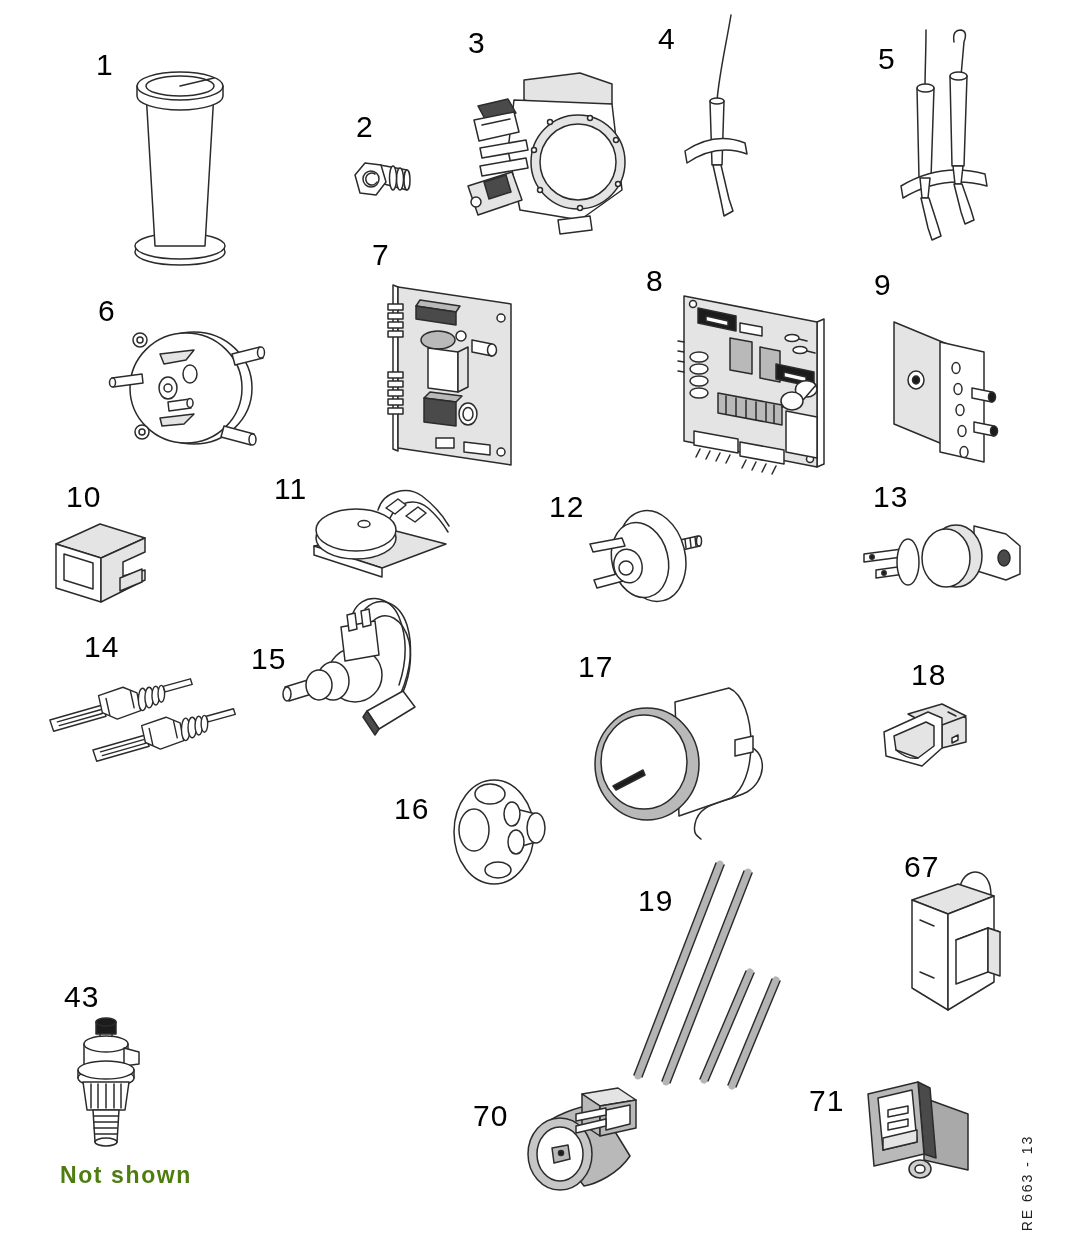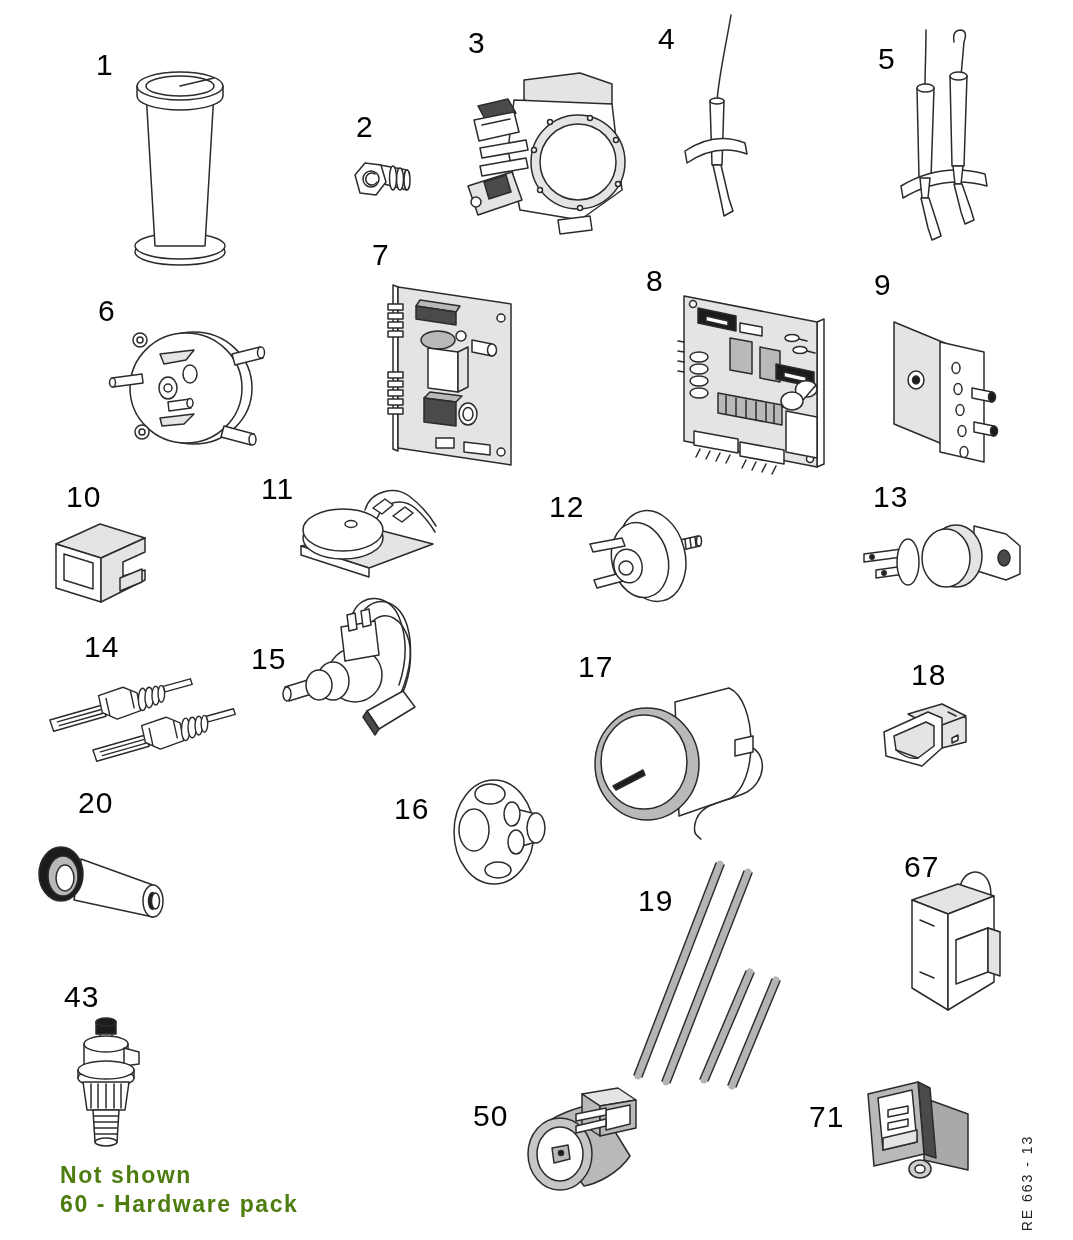--- a/index.html
+++ b/index.html
@@ -240,21 +240,21 @@
     <span class="pnum" style="left:20px;top:0px">10</span>
     <svg class="art" style="left:2px;top:36px" width="107" height="86" viewBox="0 0 107 86">
       <polygon class="fl" points="8,26 52,6 97,20 53,40"></polygon>
       <polygon class="fw" points="8,26 53,40 53,84 8,70"></polygon>
       <polygon class="fw" points="16,36 45,45 45,71 16,62"></polygon>
       <polygon class="fl" points="53,40 97,20 97,34 75,44 75,58 97,52 97,62 53,84"></polygon>
       <polygon class="fl" points="72,60 94,51 94,64 72,73"></polygon>
     </svg>
   </div>
 
-  <div class="part" style="left:258px;top:474px;width:182px;height:106px">
+  <div class="part" style="left:271px;top:474px;width:182px;height:106px">
     <span class="pnum" style="left:3px;top:0px">11</span>
     <svg class="art" style="left:25px;top:12px" width="155" height="94" viewBox="0 0 155 94">
       <polygon class="fl" points="18,60 96,44 150,58 86,82"></polygon>
       <polygon class="fw" points="18,60 86,82 86,91 18,69"></polygon>
       <ellipse class="fw" cx="60" cy="52" rx="40" ry="21"></ellipse>
       <ellipse class="fw" cx="60" cy="44" rx="40" ry="21"></ellipse>
       <ellipse class="fw" cx="68" cy="38" rx="6" ry="3.5"></ellipse>
       <path d="M82,24 C88,4 112,0 126,10 C138,19 146,28 153,40"></path>
       <path d="M94,32 C102,14 120,12 132,22 C140,29 146,36 152,46"></path>
       <polygon class="fw" points="90,22 102,13 110,19 99,28"></polygon>
@@ -377,32 +377,20 @@
       <polygon class="fl" points="50,14 70,10 88,20 88,44 64,50 64,20"></polygon>
       <polygon class="fl" points="30,16 64,6 88,18 56,30"></polygon>
       <polygon class="fw" points="6,34 50,14 64,20 64,50 44,68 8,58"></polygon>
       <polygon class="fl" points="16,38 48,24 56,28 56,48 40,60 18,52"></polygon>
       <path d="M18,52 Q30,62 40,60"></path>
       <polygon class="fw" points="74,40 80,37 80,42 74,45"></polygon>
       <line x1="70" y1="14" x2="78" y2="18"></line>
     </svg>
   </div>
 
-  <div class="part" style="left:32px;top:788px;width:150px;height:140px">
-    <span class="pnum" style="left:46px;top:0px">20</span>
-    <svg class="art" style="left:2px;top:50px" width="146" height="88" viewBox="0 0 146 88">
-      <polygon class="fw" points="47,21 119,47 119,79 40,62"></polygon>
-      <ellipse class="fw" cx="119" cy="63" rx="10" ry="16"></ellipse>
-      <ellipse class="fk" cx="118.5" cy="63" rx="4" ry="8.5"></ellipse>
-      <ellipse class="fw" cx="121.5" cy="63" rx="4" ry="8"></ellipse>
-      <ellipse class="fk" cx="27" cy="36" rx="22" ry="27"></ellipse>
-      <ellipse class="fm" cx="29" cy="38" rx="15" ry="20"></ellipse>
-      <ellipse class="fw" cx="31" cy="40" rx="9" ry="13"></ellipse>
-    </svg>
-  </div>
 
   <div class="part" style="left:56px;top:982px;width:105px;height:180px">
     <span class="pnum" style="left:8px;top:0px">43</span>
     <svg class="art" style="left:2px;top:32px" width="100" height="146" viewBox="0 0 100 146">
       <polygon class="fk" points="38,8 58,8 58,20 38,20"></polygon>
       <ellipse class="fk" cx="48" cy="8" rx="10" ry="4"></ellipse>
       <polygon class="fw" points="42,20 54,20 54,27 42,27"></polygon>
       <polygon class="fw" points="26,30 70,30 70,52 26,52"></polygon>
       <ellipse class="fw" cx="48" cy="30" rx="22" ry="8"></ellipse>
       <polygon class="fw" points="66,34 81,38 81,50 66,52"></polygon>
@@ -452,51 +440,50 @@
       <polygon class="fw" points="48,54 94,36 94,122 48,150"></polygon>
       <line x1="20" y1="60" x2="34" y2="66"></line>
         <line x1="20" y1="112" x2="34" y2="118"></line>
       <polygon class="fl" points="56,80 68,84 100,72 88,68"></polygon>
       <polygon class="fw" points="56,80 88,68 88,112 56,124"></polygon>
       <polygon class="fl" points="88,68 100,72 100,116 88,112"></polygon>
     </svg>
   </div>
 
   <div class="part" style="left:470px;top:1082px;width:175px;height:115px">
-    <span class="pnum" style="left:3px;top:19px">50</span>
+    <span class="pnum" style="left:3px;top:19px">70</span>
     <svg class="art" style="left:48px;top:4px" width="125" height="110" viewBox="0 0 125 110">
       <path class="fm" d="M22,42 C34,30 60,20 80,18 L112,70 C100,88 78,98 66,100 Z"></path>
       <polygon class="fl" points="64,8 100,2 118,14 82,20"></polygon>
       <polygon class="fm" points="64,8 82,20 82,50 64,38"></polygon>
       <polygon class="fm" points="82,20 118,14 118,42 82,50"></polygon>
       <polygon class="fw" points="88,24 112,19 112,38 88,44"></polygon>
       <ellipse style="fill:#c6c6c6" cx="42" cy="68" rx="32" ry="36"></ellipse>
       <ellipse class="fw" cx="42" cy="68" rx="23" ry="27"></ellipse>
       <polygon class="fm" points="34,62 50,59 52,73 36,77"></polygon>
       <circle class="fk" cx="43" cy="67" r="2.5"></circle>
       <polygon class="fw" points="58,28 88,22 88,29 58,35"></polygon>
       <polygon class="fw" points="58,40 88,33 88,40 58,47"></polygon>
     </svg>
   </div>
 
   <div class="part" style="left:806px;top:1072px;width:168px;height:115px">
-    <span class="pnum" style="left:3px;top:30px">71</span>
+    <span class="pnum" style="left:3px;top:14px">71</span>
     <svg class="art" style="left:50px;top:4px" width="116" height="108" viewBox="0 0 116 108">
       <polygon style="fill:#a9a9a9" points="68,22 112,38 112,94 68,84"></polygon>
       <ellipse style="fill:#cfcfcf" cx="64" cy="93" rx="11" ry="9"></ellipse>
       <ellipse class="fw" cx="64" cy="93" rx="5" ry="4"></ellipse>
       <polygon class="fd" points="62,6 74,12 80,82 68,78"></polygon>
       <polygon style="fill:#b9b9b9" points="12,18 62,6 68,78 18,90"></polygon>
       <polygon class="fw" points="22,22 56,14 61,66 27,74"></polygon>
       <polygon class="fl" points="27,62 61,54 61,66 27,74"></polygon>
       <polygon class="fw" points="32,34 52,30 52,37 32,41"></polygon>
       <polygon class="fw" points="32,47 52,43 52,50 32,54"></polygon>
     </svg>
   </div>
 
   <div class="footnote">
     <div>Not shown</div>
-    <div>60 - Hardware pack</div>
   </div>
 
   <div class="sideref">RE 663 - 13</div>
 
 </div>
 
 </body></html>

